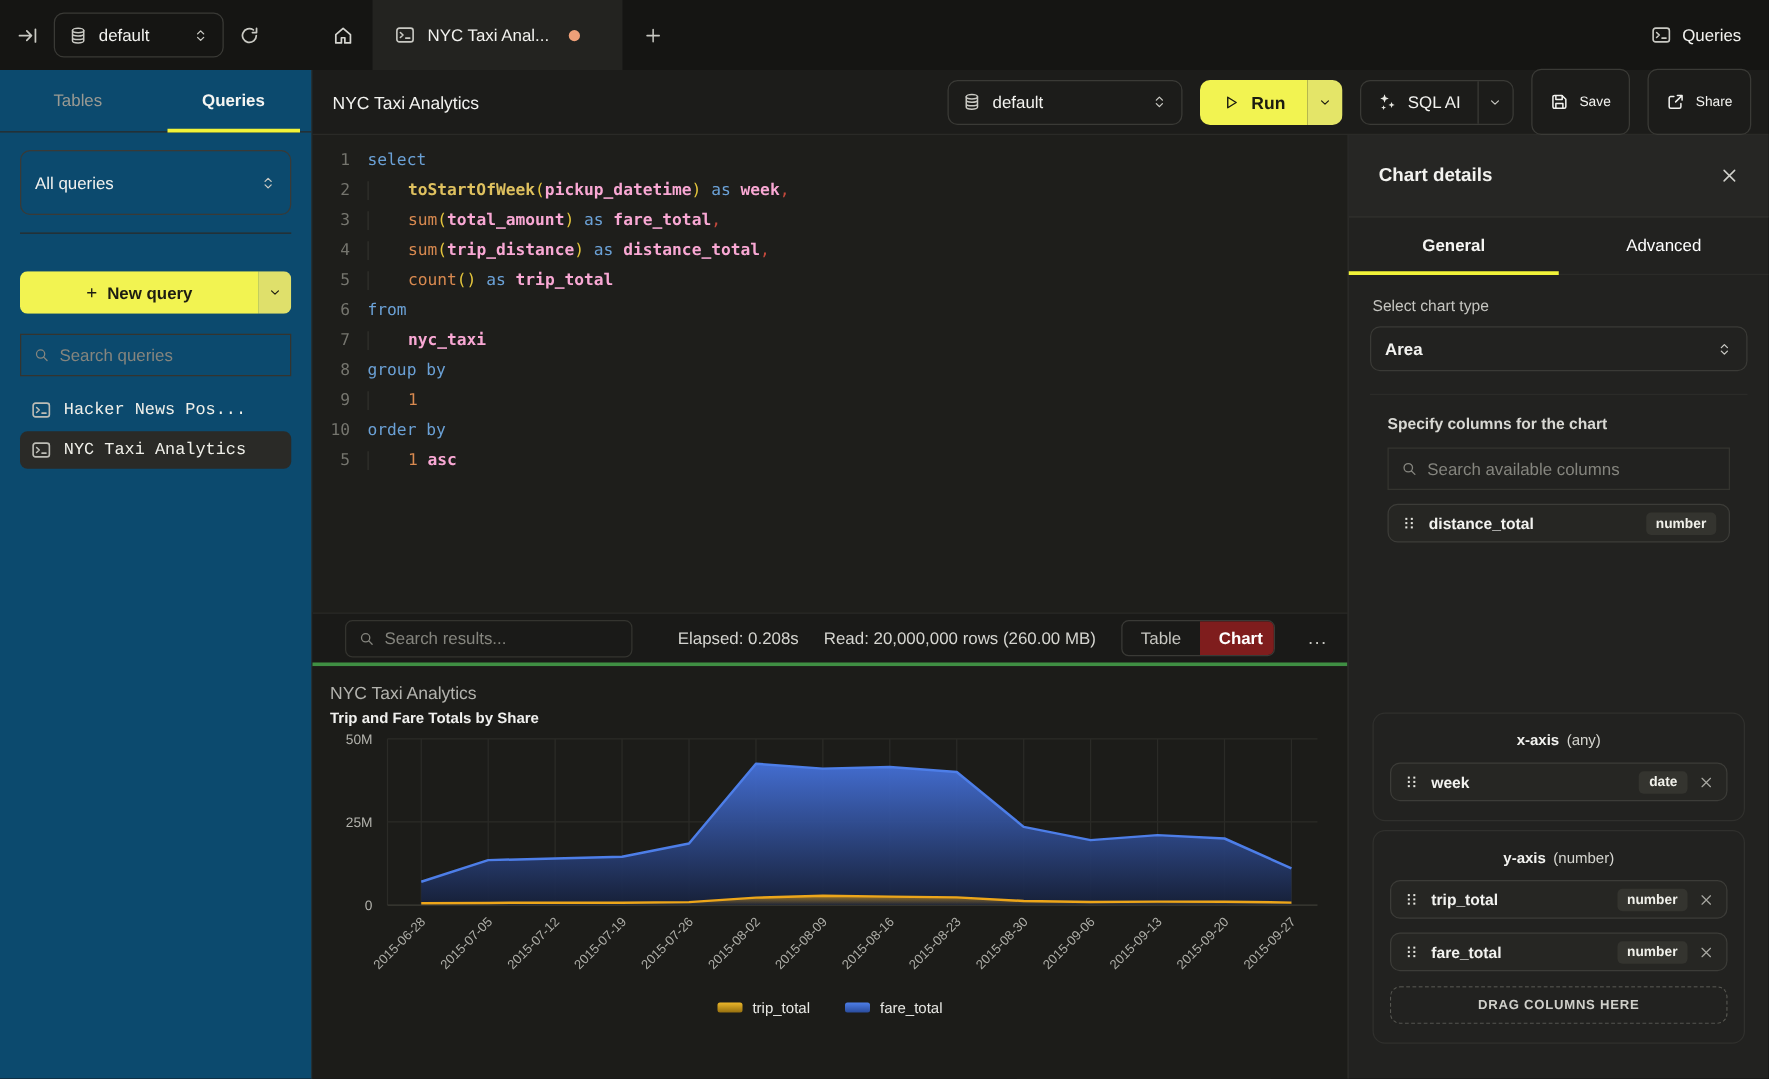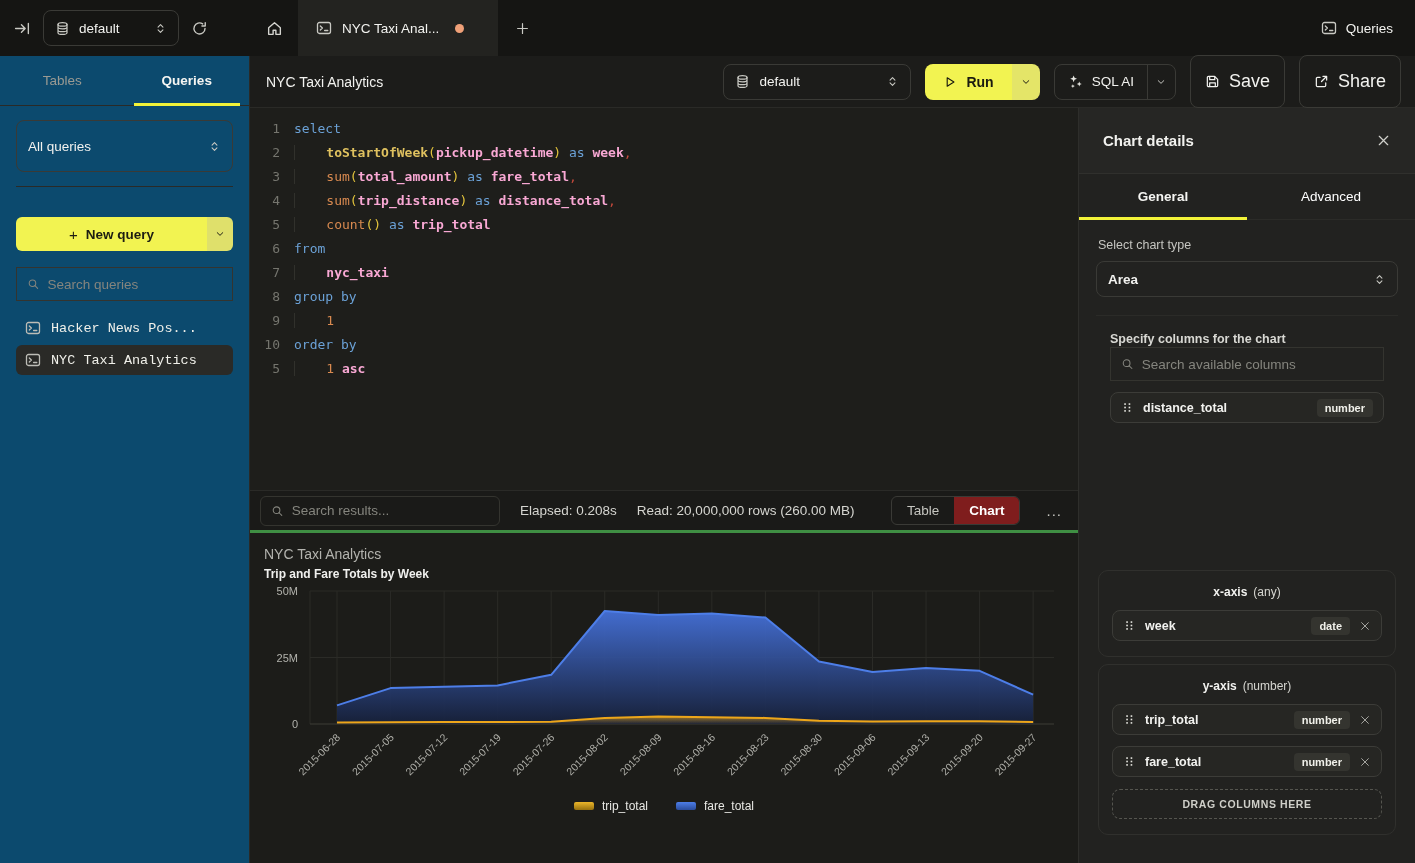--- a/index.html
+++ b/index.html
@@ -60,21 +60,21 @@
   .tbar-title { font-size:14px; color:#f2f2ef; margin-right:auto; }
   .tbar-dbsel { width:188px; }
   .splitbtn { display:flex; height:36px; border-radius:8px; overflow:hidden; cursor:pointer; }
   .run-main { background:#f2f351; color:#1b1b10; display:flex; align-items:center; gap:9px; padding:0 18px;
               font-size:14px; font-weight:bold; }
   .run-dd { width:28px; background:#e4e568; color:#1b1b10; display:flex; align-items:center; justify-content:center; }
   .sqlai { border:1px solid #3a3a36; border-radius:8px; display:flex; height:36px; align-items:stretch; cursor:pointer; }
   .sqlai-main { display:flex; align-items:center; gap:9px; padding:0 13px; font-size:13.5px; }
   .sqlai-dd { width:28px; display:flex; align-items:center; justify-content:center; color:#c9c9c3; border-left:1px solid #3a3a36; }
   .btn { display:flex; align-items:center; gap:9px; height:53px; padding:16px 14px; border:1px solid #3a3a36;
-         border-radius:8px; font-size:18px; color:#f2f2ef; cursor:pointer; }
+         border-radius:8px; font-size:11px; color:#f2f2ef; cursor:pointer; }
 
   .work-row { flex:1; display:flex; min-height:0; }
   .workspace { width:828px; flex:none; display:flex; flex-direction:column; background:#1e1e1b; }
 
   
   .editor { height:382px; flex:none; overflow:hidden; padding-top:9px;
             font-family:"DejaVu Sans Mono", monospace; font-size:13px; }
   .ed-line { display:flex; line-height:24px; }
   .ed-num { width:44px; flex:none; text-align:right; padding-right:14px; color:#75756e; }
   .ed-code { white-space:pre; }
@@ -83,21 +83,21 @@
   .tk-fn { color:#dfc15f; font-weight:bold; }
   .tk-fo { color:#d98a50; }
   .tk-br { color:#e3c43c; }
   .tk-id { color:#f9a8d4; font-weight:bold; }
   .tk-cm { color:#c4493c; }
   .tk-num { color:#d98a50; }
 
   
   .results-bar { height:40px; flex:none; background:#1a1a18; border-top:1px solid #2a2a27;
                  display:flex; align-items:center; padding:0 10px; gap:20px; }
-  .results-bar .search { margin:0; width:240px; height:30px; border-radius:6px; }
+  .results-bar .search { margin:16px; width:240px; height:30px; border-radius:6px; }
   .stat { font-size:13.5px; color:#d5d5d0; white-space:nowrap; }
   .viewtoggle { margin-left:auto; display:flex; border:1px solid #3a3a36; border-radius:6px; overflow:hidden; }
   .vt-btn { padding:6px 15px; font-size:13.5px; color:#c6c6c0; cursor:pointer; }
   .vt-btn.active { background:#7f1d1d; color:#ffffff; font-weight:bold; }
   .more { color:#c6c6c0; font-size:15px; letter-spacing:1px; padding:0 6px; cursor:pointer; }
   .green-line { height:3px; flex:none; background:#3f8f43; }
 
   
   .chart-section { flex:1; background:#1c1c19; padding:13px 0 0 14px; min-height:0; }
   .chart-title { font-size:14px; color:#b3b3ae; margin-bottom:5px; }
@@ -115,21 +115,21 @@
   .panel-tabs { height:46px; flex:none; display:flex; border-bottom:1px solid #2b2b28; }
   .p-tab { flex:1; display:flex; align-items:center; justify-content:center; font-size:13.5px;
            color:#ffffff; position:relative; cursor:pointer; }
   .p-tab.active { color:#f5f5f2; font-weight:bold; }
   .p-tab.active::after { content:""; position:absolute; left:0; right:0; bottom:-1px; height:3px; background:#f2f339; }
   .panel-body { flex:1; display:flex; flex-direction:column; padding:14px 17px 0; min-height:0; }
   .p-label { font-size:12.5px; color:#c5c5c0; margin:4px 0 9px 2px; }
   .p-select { height:36px; font-weight:bold; }
   .p-divider { border-bottom:1px solid #2b2b28; margin:18px 0 16px; }
   .p-inner { margin:0 14px; }
-  .p-strong-label { font-size:12.5px; font-weight:bold; color:#d8d8d3; margin-bottom:1px; }
+  .p-strong-label { font-size:12.5px; font-weight:bold; color:#d8d8d3; margin-bottom:12px; }
   .col-chip { display:flex; align-items:center; gap:9px; height:31px; border:1px solid #3c3c38; background:#262623;
               border-radius:8px; padding:0 10px; margin-top:11px; font-size:12.5px; font-weight:bold; cursor:grab; }
   .chip-badge { margin-left:auto; background:#34342f; border-radius:4px; padding:3px 8px; font-size:11px; font-weight:bold; color:#f0f0ea; }
   .chip-x { color:#a8a8a2; display:flex; cursor:pointer; }
   .drag-ic { color:#e4e4de; display:flex; }
   .zones { margin:auto 2px 0 2px; }
   .zone { border:1px solid #30302d; border-radius:10px; padding:10px 13px 15px; }
   .zone + .zone { margin-top:7px; }
   .zone-title { text-align:center; font-size:12px; margin:4px 0 4px; }
   .zone-name { font-weight:bold; color:#f2f2ef; }
@@ -389,21 +389,21 @@
             <div class="vt-btn">Table</div>
             <div class="vt-btn active">Chart</div>
           </div>
           <span class="more">...</span>
         </div>
 
         <div class="green-line"></div>
 
         <div class="chart-section">
           <div class="chart-title">NYC Taxi Analytics</div>
-          <div class="chart-subtitle">Trip and Fare Totals by Week</div>
+          <div class="chart-subtitle">Trip and Fare Totals by Share</div>
           <svg id="chart-svg" width="812" height="212" viewBox="0 0 812 212">
               <defs>
                 <linearGradient id="grad0" x1="0" y1="131.552" x2="0" y2="139" gradientUnits="userSpaceOnUse">
                   <stop offset="0" stop-color="rgba(235,166,22,0.60)"></stop>
                   <stop offset="1" stop-color="rgba(235,166,22,0.04)"></stop>
                 </linearGradient>
                 <linearGradient id="grad1" x1="0" y1="25.950000000000003" x2="0" y2="139" gradientUnits="userSpaceOnUse">
                   <stop offset="0" stop-color="rgba(70,115,222,0.92)"></stop>
                   <stop offset="1" stop-color="rgba(22,32,58,0.92)"></stop>
                 </linearGradient>

